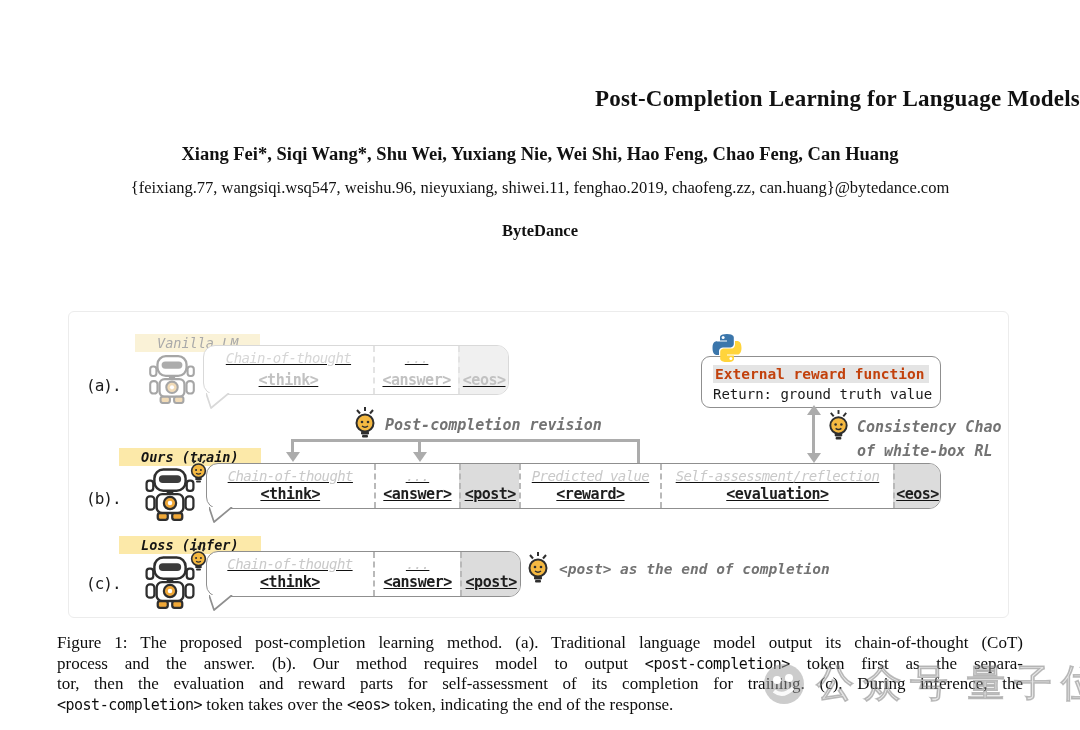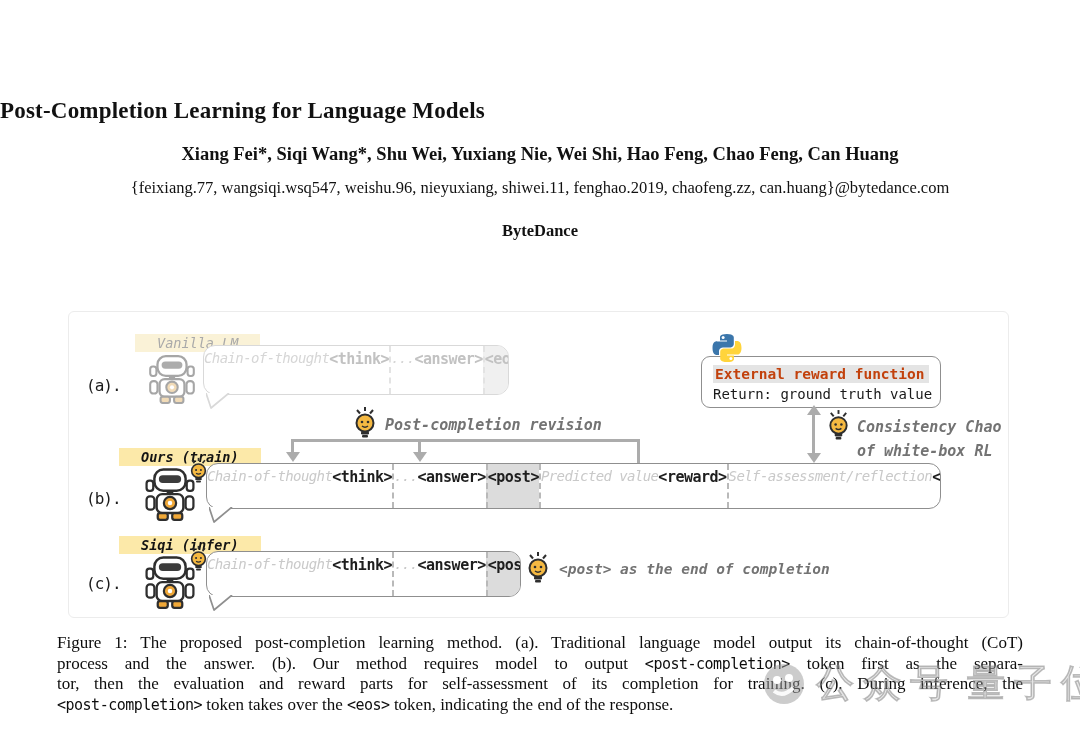--- a/index.html
+++ b/index.html
@@ -1,42 +1,42 @@
 <!DOCTYPE html>
 <html><head>
 <meta charset="utf-8">
 <style>
   html,body{margin:0;padding:0;background:#ffffff;}
   #page{position:relative;width:1080px;height:730px;background:#fff;overflow:hidden;
         font-family:"Liberation Serif",serif;color:#111;}
 
   
-  .title{position:absolute;left:0;top:98px;width:100%;text-align:left;
+  .title{position:absolute;left:0;top:86px;width:100%;text-align:right;
          font-size:23px;font-weight:bold;letter-spacing:.2px;}
   .authors{position:absolute;left:0;top:144px;width:100%;text-align:center;
            font-size:18.5px;font-weight:bold;}
   .emails{position:absolute;left:0;top:178px;width:100%;text-align:center;font-size:16.5px;}
   .affil{position:absolute;left:0;top:221px;width:100%;text-align:center;
          font-size:16.5px;font-weight:bold;}
 
   
   #fig{position:absolute;left:68px;top:311px;width:939px;height:305px;
        border:1px solid #ececec;border-radius:6px;background:#fff;
        font-family:"DejaVu Sans Mono",monospace;}
   .abs{position:absolute;}
   .row-idx{font-size:16px;color:#1b1b1b;letter-spacing:-1px;}
   .model-tag{font-size:13.5px;font-weight:bold;font-style:italic;background:#fce9a9;
              color:#141414;padding:1px 22px;white-space:nowrap;}
   .model-tag.faded-tag{background:#faf2d7;color:#a9a9a9;font-weight:normal;}
 
   
   .bubble{position:absolute;display:flex;background:#fff;border:1.7px solid #8f8f8f;
           border-radius:12px;overflow:hidden;box-sizing:border-box;}
-  .sec{display:flex;flex-direction:row;justify-content:flex-start;
-       padding:4px 0 5px;box-sizing:border-box;text-align:center;}
+  .sec{display:flex;flex-direction:column;justify-content:space-between;
+       padding:4px 0 5px;box-sizing:border-box;text-align:center;text-decoration:underline;}
   .sec + .sec{border-left:2px dashed #b9b9b9;}
   .sec:last-child{flex-grow:1;}
   .sec.shaded{background:#dcdcdc;}
   .sec-top{font-size:14px;font-style:italic;color:#c9c9c9;white-space:nowrap;
            overflow:hidden;letter-spacing:-.6px;min-height:16px;}
   .sec-token{font-size:15px;font-weight:600;color:#1e1e1e;white-space:nowrap;letter-spacing:-.5px;}
   .bubble.light{border-color:#d9d9d9;}
   .bubble.light .sec + .sec{border-left-color:#e3e3e3;}
   .bubble.light .sec-token{color:#c2c2c2;}
   .bubble.light .sec-top{color:#d6d6d6;}
@@ -213,21 +213,21 @@
         </div>
         <div class="sec shaded" style="flex: 0 1 47px;">
           <div class="sec-top"></div>
           <div class="sec-token">&lt;eos&gt;</div>
         </div>
       </div>
     <svg class="abs" style="left:140px;top:195px;" width="26" height="17" viewBox="0 0 26 17">
       <path d="M23 0 L5 15 L0 0" fill="#fff" stroke="#8f8f8f" stroke-width="1.7" stroke-linejoin="round"></path>
     </svg>
 
-    <div class="abs model-tag" style="left:50px;top:224px;">Siqi (infer)</div>
+    <div class="abs model-tag" style="left:50px;top:224px;">Loss (infer)</div>
     <svg class="abs" style="left:74px;top:240px;" width="54" height="58" viewBox="0 0 48 52">
         <use href="#robot"></use>
       </svg>
     <svg class="abs" style="left:119px;top:233px;" width="21" height="26" viewBox="0 0 26 32">
         <use href="#bulb"></use>
       </svg>
     <div class="abs row-idx" style="left:17px;top:262px;">(c).</div>
     <div class="bubble" style="left:137px;top:239px;width:315px;height:46px;">
         <div class="sec" style="flex: 0 1 167px;">
           <div class="sec-top">Chain-of-thought</div>

